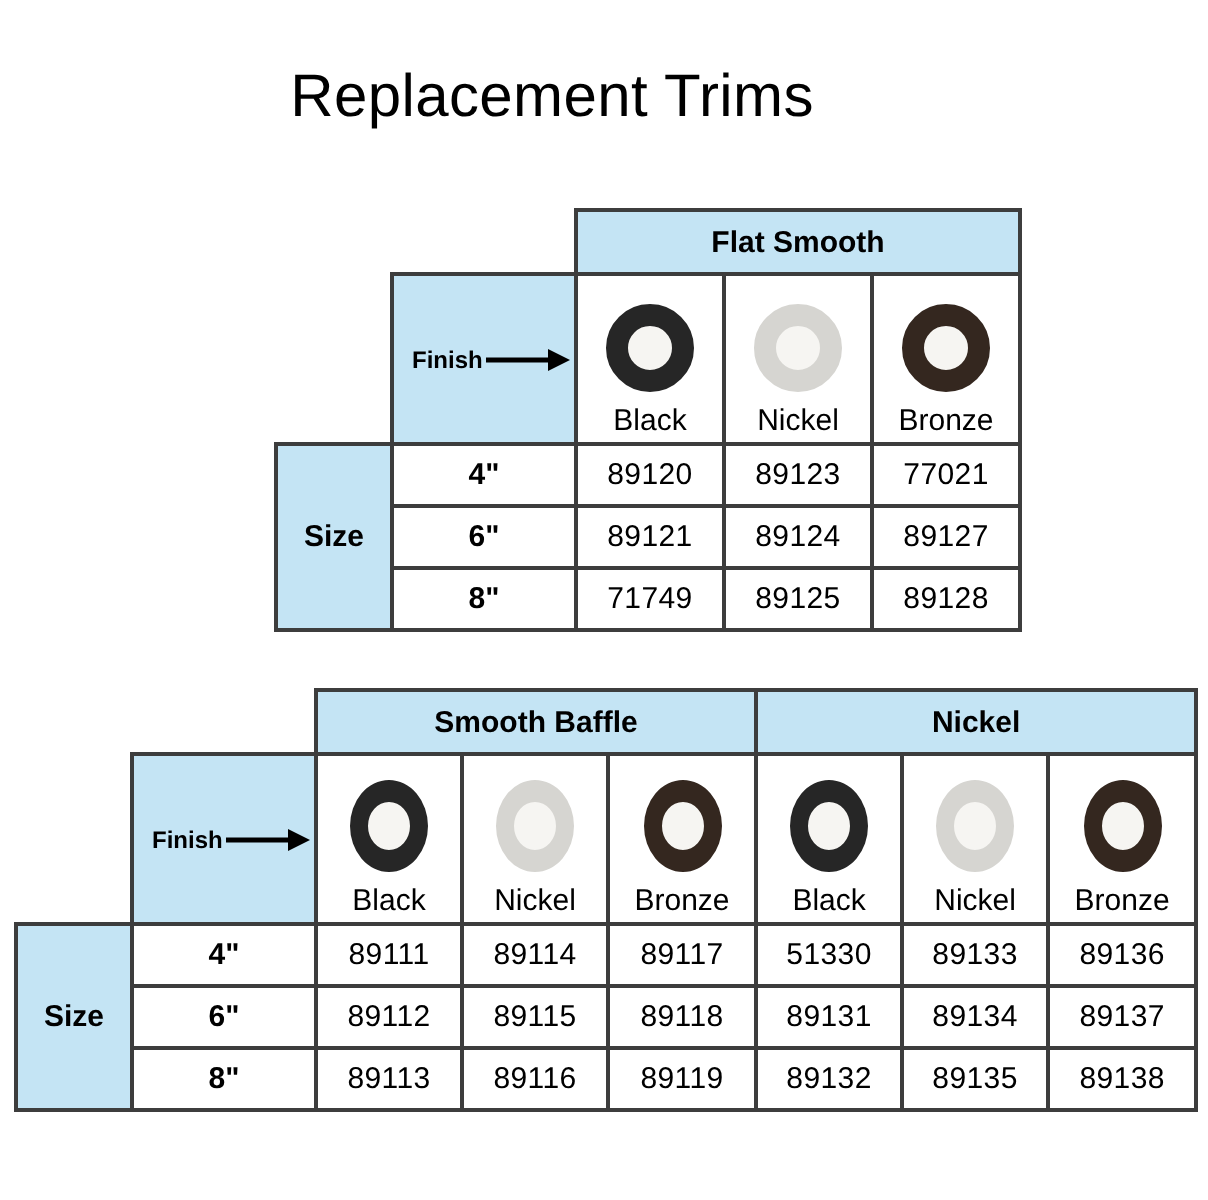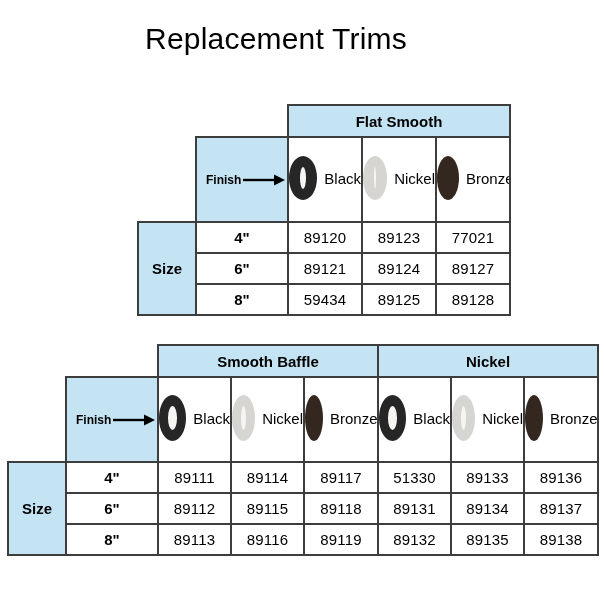--- a/index.html
+++ b/index.html
@@ -3,21 +3,21 @@
 <meta charset="utf-8">
 <style>
   html,body { margin:0; padding:0; }
   body {
     width:604px; height:600px; position:relative;
     background:#ffffff; color:#000;
     font-family:"Liberation Sans", sans-serif;
     overflow:hidden;
   }
   .title {
-    position:absolute; top:22px; left:0; width:552px;
+    position:absolute; top:32px; left:0; width:552px;
     text-align:center; font-size:30px; font-weight:400;
     letter-spacing:0.2px;
   }
   table { border-collapse:collapse; position:absolute; table-layout:fixed; }
   td {
     border:2px solid var(--border, #3d3d3d);
     text-align:center; vertical-align:middle;
     font-size:15px; padding:0; overflow:hidden;
   }
   td.void { border:none; background:none; }
@@ -27,22 +27,22 @@
   .sizeval { font-weight:700; }
   .r-hdr    { height:32px; }
   .r-finish { height:80px; }
   .r-size   { height:31px; }
 
   .finishcell-inner {
     display:flex; align-items:center; justify-content:space-between;
     padding:0 2px 0 9px; font-weight:700; font-size:12px;
   }
   .ringcol {
-    display:flex; align-items:center;
-    height:80px; padding-bottom:3px; gap:7px;border-radius:18px;
+    display:flex; flex-direction:column; align-items:center;
+    justify-content:flex-end; height:80px; padding-bottom:3px; gap:7px;border-radius:18px;
   }
   .ring {
     box-sizing:border-box; width:44px; height:44px; border-radius:50%;
     background:var(--ring-center, #f6f5f2);
     border:11px solid #000;
   }
   .t2 .ring { width:39px; height:46px; border-width:11px 9px; }
   .ring.black  { border-color:var(--ring-black,  #262626); }
   .ring.nickel { border-color:var(--ring-nickel, #d6d5d1); }
   .ring.bronze { border-color:var(--ring-bronze, #34271f); }
@@ -106,21 +106,21 @@
     <td class="num">77021</td>
   </tr>
   <tr class="r-size">
     <td class="sizeval">6"</td>
     <td class="num">89121</td>
     <td class="num">89124</td>
     <td class="num">89127</td>
   </tr>
   <tr class="r-size">
     <td class="sizeval">8"</td>
-    <td class="num">59434</td>
+    <td class="num">71749</td>
     <td class="num">89125</td>
     <td class="num">89128</td>
   </tr>
 </tbody>
   </table>
 
 <table class="t2" style="left:7px; top:344px; width:590px;">
   <colgroup>
     <col style="width:58px">
       <col style="width:92px">

